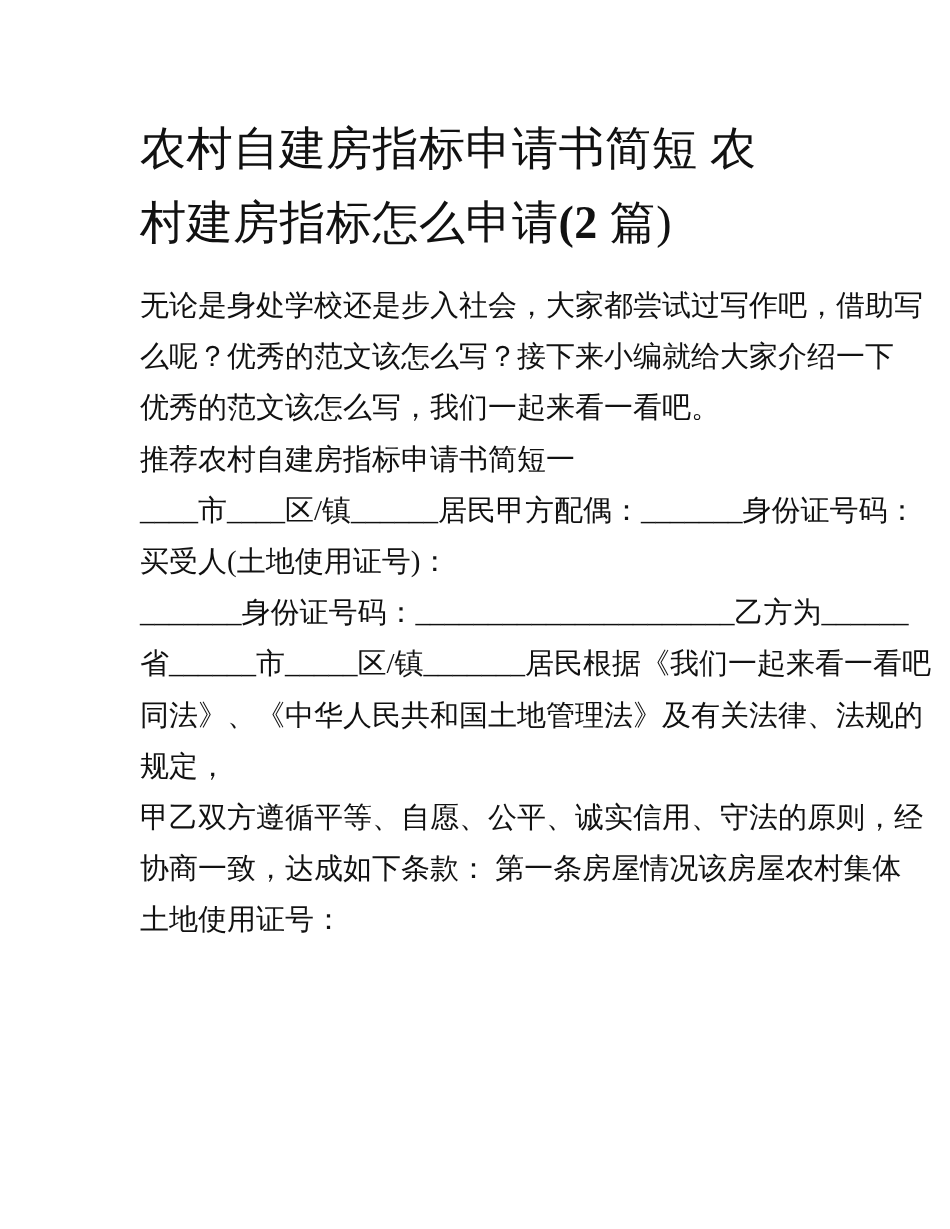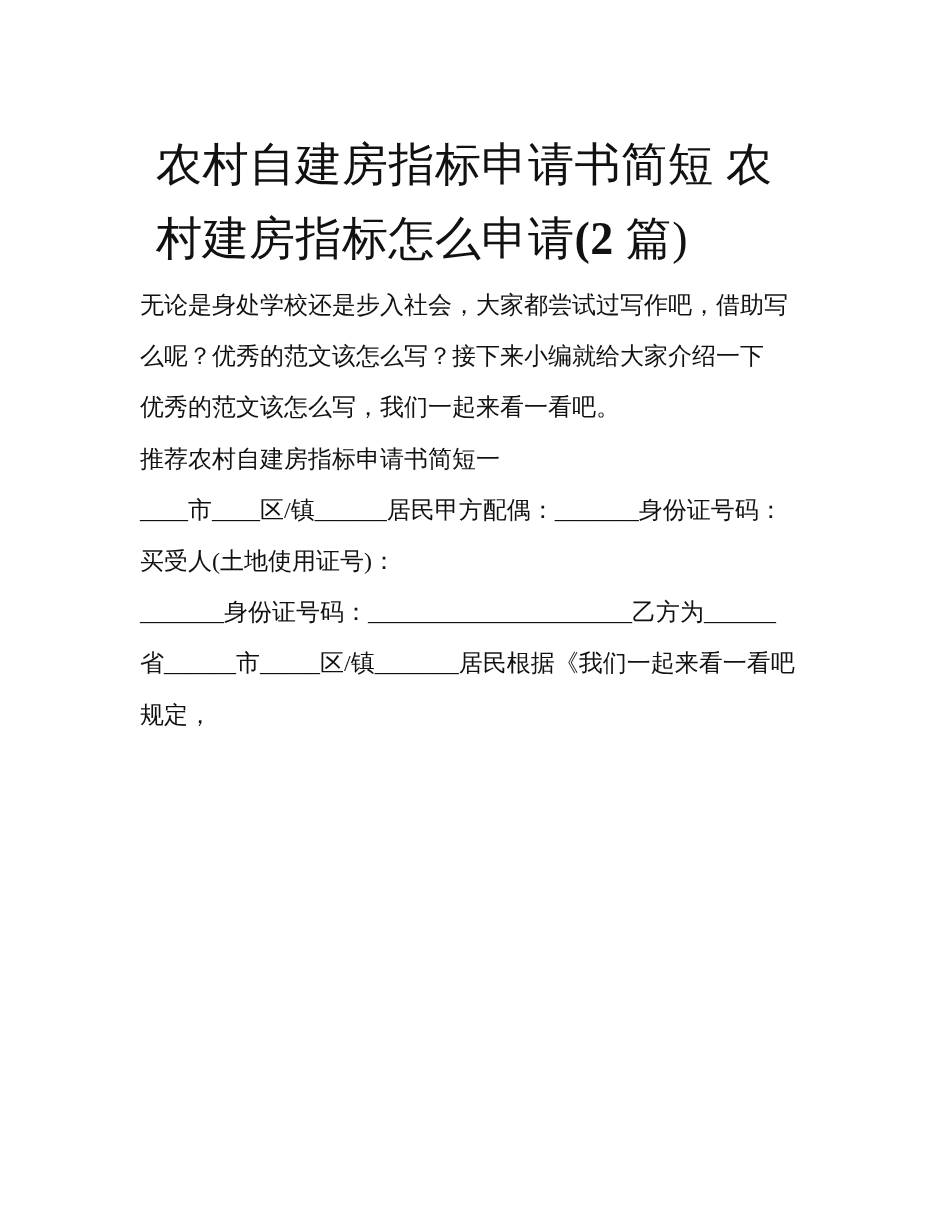--- a/index.html
+++ b/index.html
@@ -15,42 +15,42 @@
     font-family: "Liberation Serif", "DejaVu Serif", serif;
     color: #111111;
   }
   .page {
     position: absolute;
     left: 140px;
     top: 0;
     width: 680px;
   }
   .title {
-    margin: 16px;
+    margin: 0;
     position: absolute;
     left: 0;
     top: 112px;
     width: 680px;
     font-size: 46px;
     font-weight: normal;
     line-height: 74px;
     letter-spacing: 0.5px;
     white-space: nowrap;
   }
   .title .line { display: block; }
   .title b { font-weight: bold; }
   .body {
     position: absolute;
     left: 0;
     top: 280px;
     width: 680px;
   }
   .body .line {
     display: block;
-    font-size: 24px;
+    font-size: 29px;
     line-height: 51.2px;
     height: 51.2px;
     white-space: nowrap;
     letter-spacing: 0px;
   }
 </style>
 </head>
 <body>
 
 <div class="page">
@@ -71,18 +71,24 @@
 
     <div>
       <span class="line">____市____区/镇______居民甲方配偶：_______身份证号码：</span>
     </div>
 
     <span class="line">买受人(土地使用证号)：</span>
 
     <div>
       <span class="line">_______身份证号码：______________________乙方为______</span>
       <span class="line">省______市_____区/镇_______居民根据《我们一起来看一看吧</span>
+      <span class="line">同法》、《中华人民共和国土地管理法》及有关法律、法规的</span>
       <span class="line">规定，</span>
     </div>
 
+    <div>
+      <span class="line">甲乙双方遵循平等、自愿、公平、诚实信用、守法的原则，经</span>
+      <span class="line">协商一致，达成如下条款： 第一条房屋情况该房屋农村集体</span>
+      <span class="line">土地使用证号：</span>
+    </div>
   </div>
 
 </div>
 
 </body></html>

